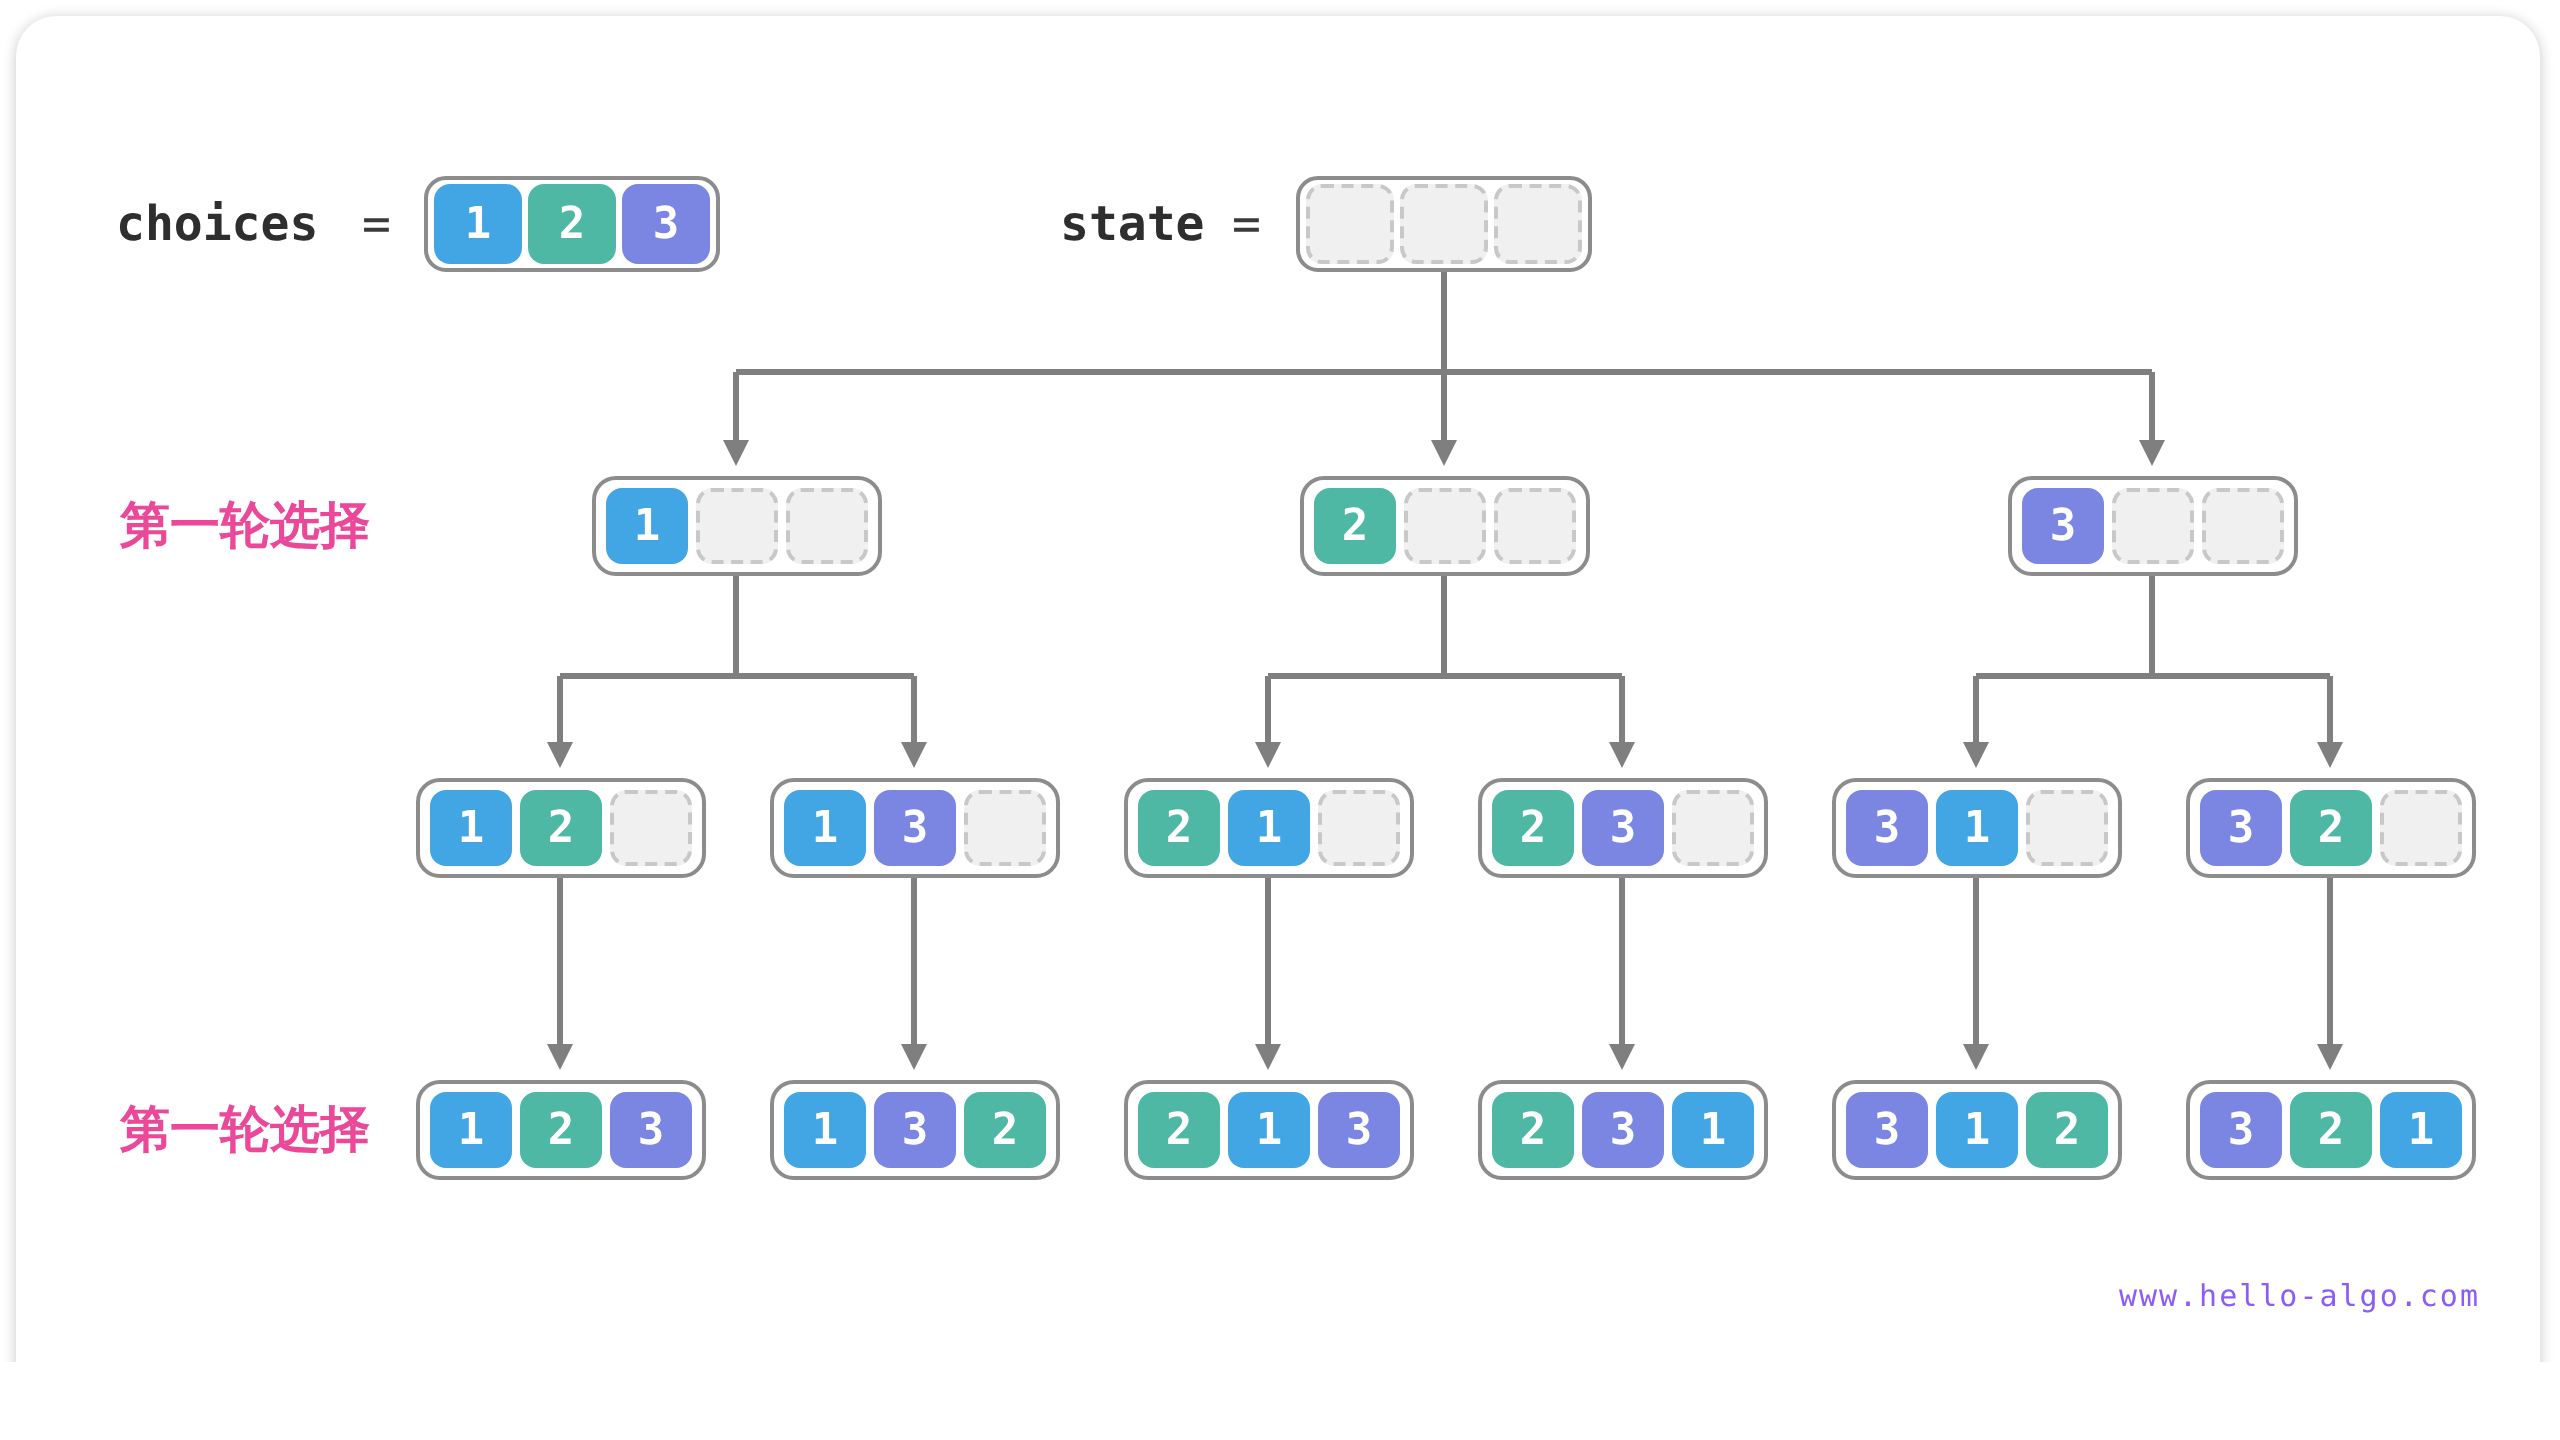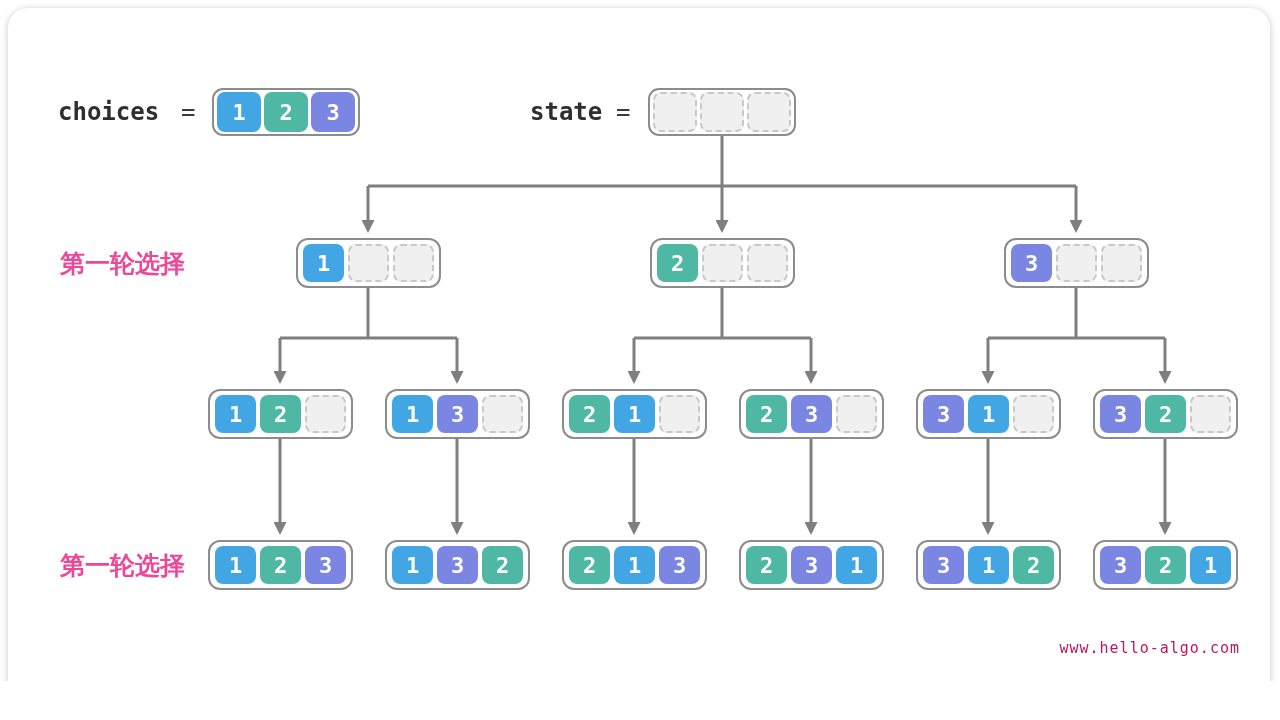--- a/index.html
+++ b/index.html
@@ -39,21 +39,21 @@
   .cell.v3{background:var(--c-v3,#7a86e2);}
   .cell.empty{background:#f0f0f0;border:2px dashed #c8c8c8;}
 
   .row-label{
     position:absolute;left:60px;height:50px;line-height:50px;
     font-size:25px;font-weight:600;color:#ec4899;white-space:pre;text-align:right;
   }
   .watermark{
     position:absolute;right:40px;bottom:24px;
     font-family:"DejaVu Sans Mono","Liberation Mono",monospace;
-    font-size:15px;color:#be185d;letter-spacing:1px;
+    font-size:15px;color:#8b5cf6;letter-spacing:1px;
   }
 </style>
 </head>
 <body>
 
 <div class="canvas">
   <div class="card"></div>
 
   <svg class="connectors" viewBox="0 0 1280 720" xmlns="http://www.w3.org/2000/svg">
     <defs>

